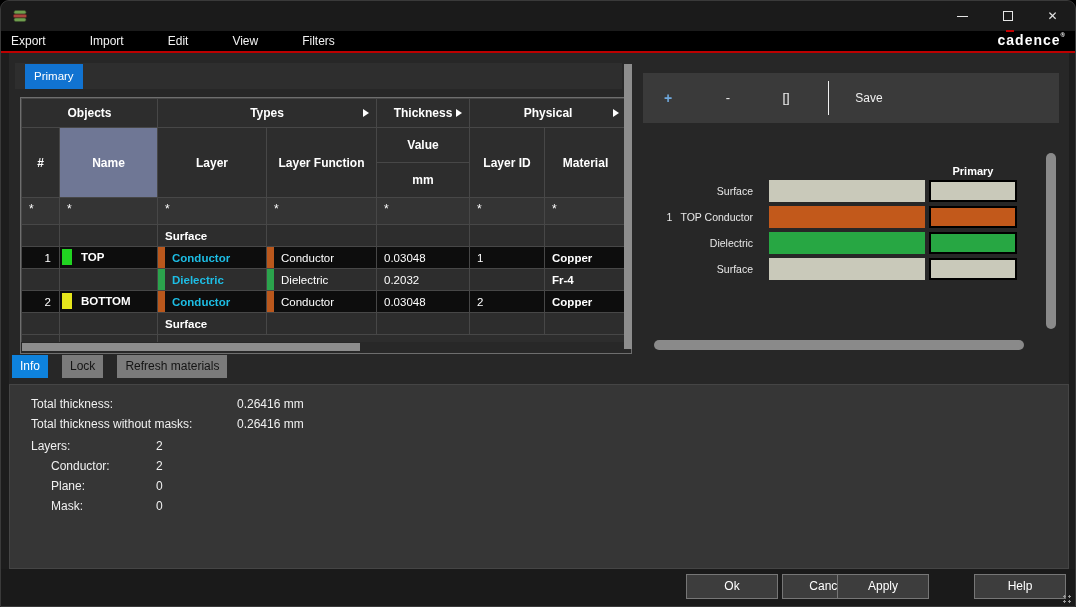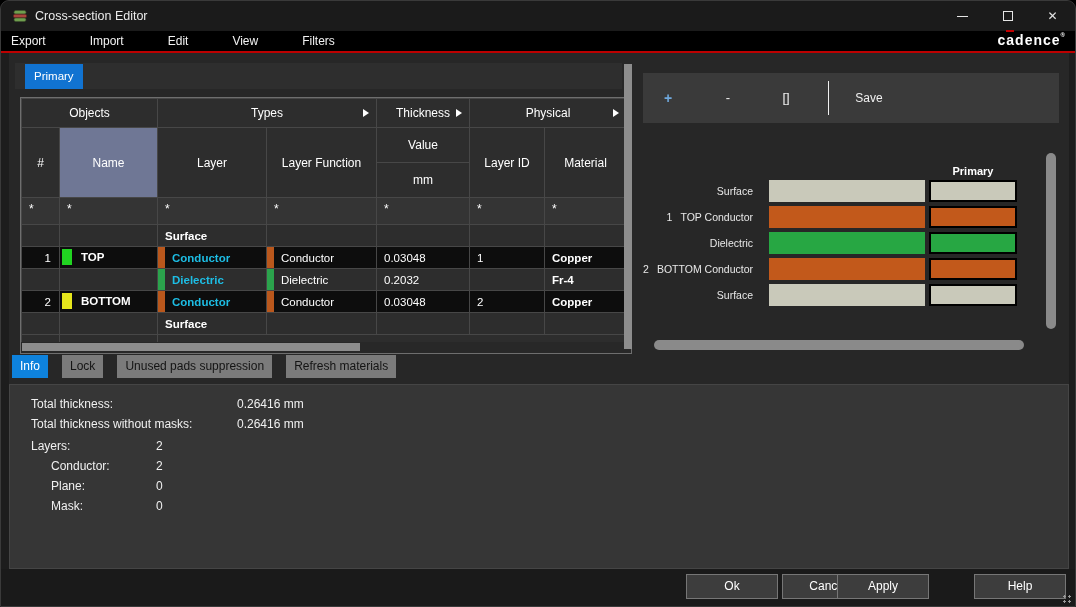--- a/index.html
+++ b/index.html
@@ -34,21 +34,21 @@
 
   
   .tabstrip { position:absolute; left:14px; top:10px; width:607px; height:26px; background:#2e2e2e; }
   .tab-primary { position:absolute; left:10px; top:1px; height:25px; background:#1173d1; color:#fff;
                  font-size:11.5px; line-height:25px; padding:0 9px; }
 
   .table-frame { position:absolute; left:19px; top:44px; width:612px; height:257px;
                  border:1px solid #6e6e6e; background:#2d2d2d; }
   table.xs { border-collapse:collapse; table-layout:fixed; width:605px; }
   .xs th, .xs td { border:1px solid #474747; padding:0; overflow:hidden; white-space:nowrap; }
-  .xs th { background:#2d2d2d; color:#fff; font-size:12px; font-weight:normal; text-align:center; position:relative; }
+  .xs th { background:#2d2d2d; color:#fff; font-size:12px; font-weight:bold; text-align:center; position:relative; }
   .xs .r-group th { height:29px; }
   .xs .r-sub1 th { height:35px; }
   .xs .r-sub2 th { height:35px; }
   .xs th.sel { background:#6f7795; }
   .arr { position:absolute; right:7px; top:50%; margin-top:-4px; width:0; height:0;
          border-left:6px solid #fff; border-top:4px solid transparent; border-bottom:4px solid transparent; }
   .xs .r-filter td { height:27px; background:#343434; color:#fff; font-size:12px;
                      vertical-align:top; padding:4px 0 0 7px; }
   .xs .r-data td { height:22px; font-size:11.5px; color:#fff; position:relative; vertical-align:middle; }
   .xs .r-light td { background:#2d2d2d; }
@@ -117,21 +117,20 @@
 <body>
 
 <div class="window">
 
   <div class="titlebar">
     <svg class="app-icon" viewBox="0 0 16 16">
       <rect x="2" y="2.5" width="12" height="3.4" rx="1.7" fill="#6f9e4e" stroke="#3c512b" stroke-width="0.6"></rect>
       <rect x="1.3" y="6.3" width="13.4" height="3.4" rx="1.7" fill="#a8453c" stroke="#5c241f" stroke-width="0.6"></rect>
       <rect x="2" y="10.1" width="12" height="3.4" rx="1.7" fill="#6f9e4e" stroke="#3c512b" stroke-width="0.6"></rect>
     </svg>
-    <span class="win-title">Cross-section Editor</span>
     <div class="win-btn btn-min">
         <span class="glyph-min"></span>
       </div>
     <div class="win-btn btn-max">
         <span class="glyph-max"></span>
       </div>
     <div class="win-btn btn-close">
         <span class="glyph-close">✕</span>
       </div>
   </div>
@@ -279,37 +278,31 @@
         <span class="stack-label"><span class="snum">1</span><span>TOP Conductor</span></span>
         <span class="bar-wide bar-orange"></span>
         <span class="bar-narrow bar-orange"></span>
       </div>
       <div class="stack-row">
         <span class="stack-label"><span>Dielectric</span></span>
         <span class="bar-wide bar-green"></span>
         <span class="bar-narrow bar-green"></span>
       </div>
       <div class="stack-row">
-        <span class="stack-label"><span class="snum">2</span><span>BOTTOM Conductor</span></span>
-        <span class="bar-wide bar-orange"></span>
-        <span class="bar-narrow bar-orange"></span>
-      </div>
-      <div class="stack-row">
         <span class="stack-label"><span>Surface</span></span>
         <span class="bar-wide bar-beige"></span>
         <span class="bar-narrow bar-beige"></span>
       </div>
     </div>
     <div class="rp-vscroll"></div>
     <div class="rp-hscroll"></div>
 
     <div class="bottom-tabs">
       <span class="btab active">Info</span>
       <span class="btab">Lock</span>
-      <span class="btab">Unused pads suppression</span>
       <span class="btab">Refresh materials</span>
     </div>
 
     <div class="info-panel">
       <div class="info-row">
         <span class="ilabel">Total thickness:</span>
         <span class="ival1">0.26416 mm</span>
       </div>
       <div class="info-row">
         <span class="ilabel">Total thickness without masks:</span>

